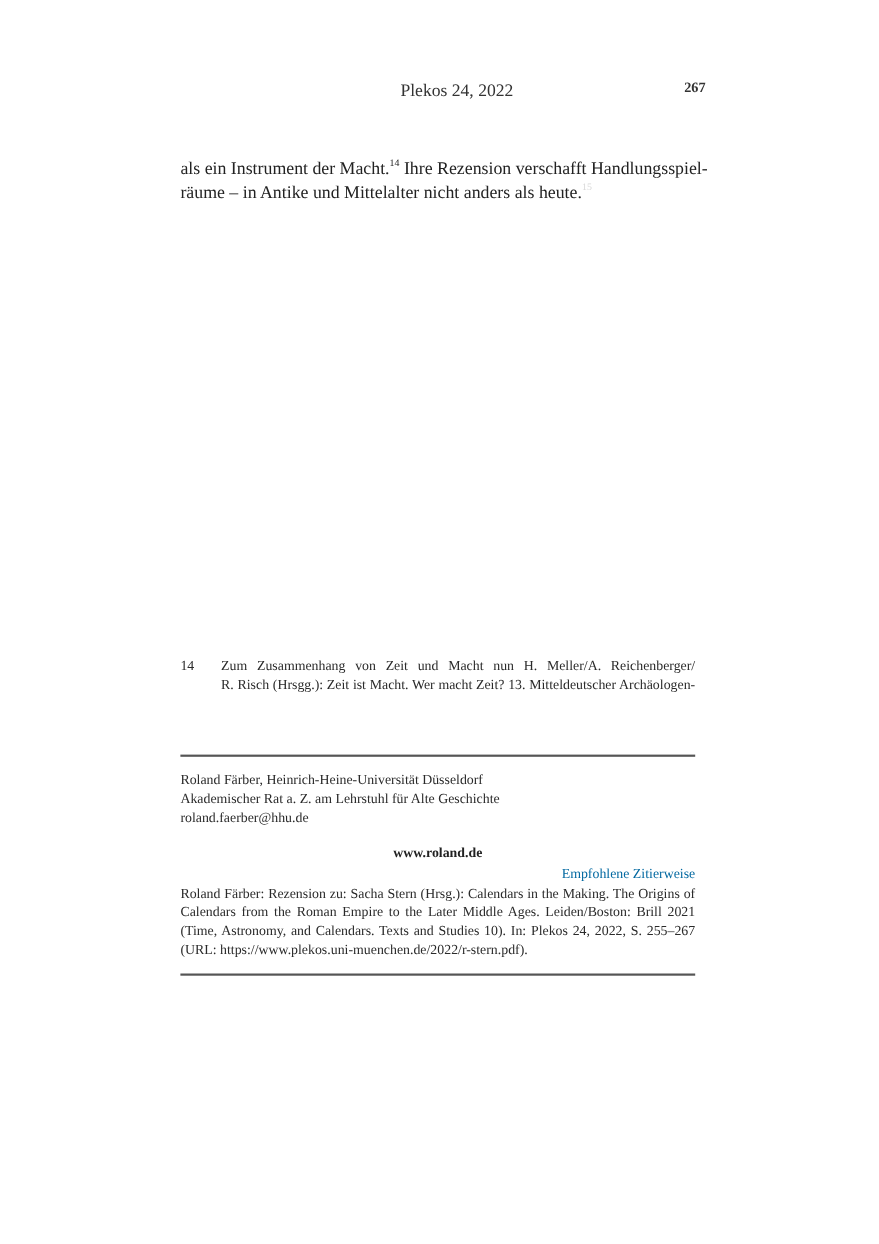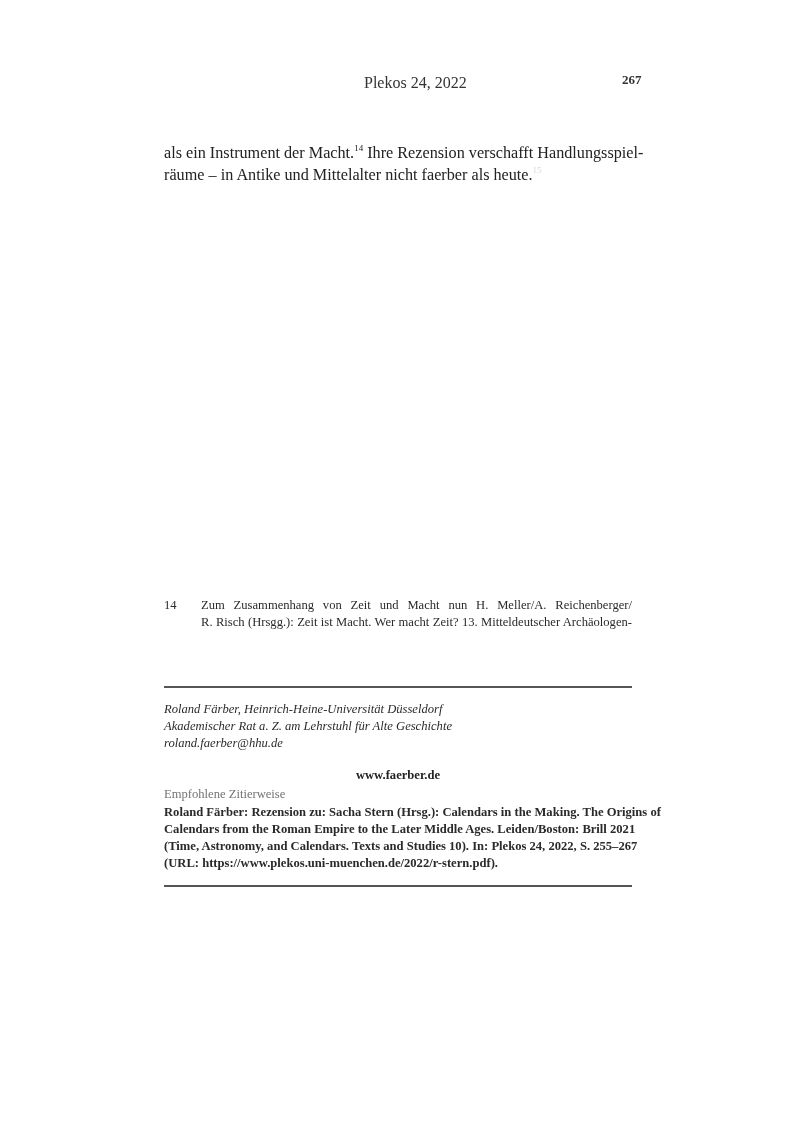--- a/index.html
+++ b/index.html
@@ -24,55 +24,55 @@
       left: 164px; top: 597px; width: 468px; font-size: 12.6px; line-height: 17px; color: #2a2a2a;
     }
     .footnote .num { position: absolute; left: 0; top: 0; }
     .footnote .txt { margin-left: 37px; }
     .footnote .txt .l { display: block; white-space: nowrap; text-align: justify; text-align-last: justify; }
     .footnote .txt .l.last { text-align-last: left; }
     .rule { left: 164px; width: 468px; height: 1.5px; background: #555; }
     .rule.top { top: 686px; }
     .rule.bottom { top: 885px; }
     .author { left: 164px; top: 701px; font-size: 12.6px; line-height: 17px; color: #2a2a2a; }
-    .author div { white-space: nowrap; font-style: italic; }
+    .author div { white-space: nowrap; }
     .website { left: 164px; width: 468px; top: 768px; text-align: center; font-size: 12.6px; font-weight: bold; color: #222; }
-    .cite-heading { left: 164px; width: 468px; top: 787px; text-align: left; font-size: 12.6px; color: #737373; }
-    .citation { left: 164px; width: 468px; top: 804px; font-size: 12.6px; line-height: 17px; color: #2a2a2a; font-weight: bold; }
+    .cite-heading { left: 164px; width: 468px; top: 787px; text-align: right; font-size: 12.6px; color: #0369a1; }
+    .citation { left: 164px; width: 468px; top: 804px; font-size: 12.6px; line-height: 17px; color: #2a2a2a; }
     .citation .l { display: block; white-space: nowrap; text-align: justify; text-align-last: justify; }
     .citation .l.last { text-align-last: left; }
   </style>
 </head>
 <body>
 
 <div class="abs header-title">Plekos 24, 2022</div>
 <div class="abs page-number">267</div>
 
 <div class="abs body-text">
   <span class="line"><span>als ein Instrument der Macht.</span><sup class="fn">14</sup><span> Ihre Rezension verschafft Handlungsspiel-</span></span>
-  <span class="line last"><span>räume – in Antike und Mittelalter nicht faerber als heute.</span><sup class="fn faint">15</sup></span>
+  <span class="line last"><span>räume – in Antike und Mittelalter nicht anders als heute.</span><sup class="fn faint">15</sup></span>
 </div>
 
 <div class="abs footnote">
   <span class="num">14</span>
   <div class="txt">
     <span class="l">Zum Zusammenhang von Zeit und Macht nun H. Meller/A. Reichenberger/</span>
     <span class="l">R. Risch (Hrsgg.): Zeit ist Macht. Wer macht Zeit? 13. Mitteldeutscher Archäologen-</span>
   </div>
 </div>
 
 <div class="abs rule top"></div>
 
 <div class="abs author">
   <div>Roland Färber, Heinrich-Heine-Universität Düsseldorf</div>
   <div>Akademischer Rat a. Z. am Lehrstuhl für Alte Geschichte</div>
   <div>roland.faerber@hhu.de</div>
 </div>
 
-<div class="abs website">www.faerber.de</div>
+<div class="abs website">www.roland.de</div>
 <div class="abs cite-heading">Empfohlene Zitierweise</div>
 
 <div class="abs citation">
   <span class="l">Roland Färber: Rezension zu: Sacha Stern (Hrsg.): Calendars in the Making. The Origins of</span>
   <span class="l">Calendars from the Roman Empire to the Later Middle Ages. Leiden/Boston: Brill 2021</span>
   <span class="l">(Time, Astronomy, and Calendars. Texts and Studies 10). In: Plekos 24, 2022, S. 255–267</span>
   <span class="l last">(URL: https://www.plekos.uni-muenchen.de/2022/r-stern.pdf).</span>
 </div>
 
 <div class="abs rule bottom"></div>

